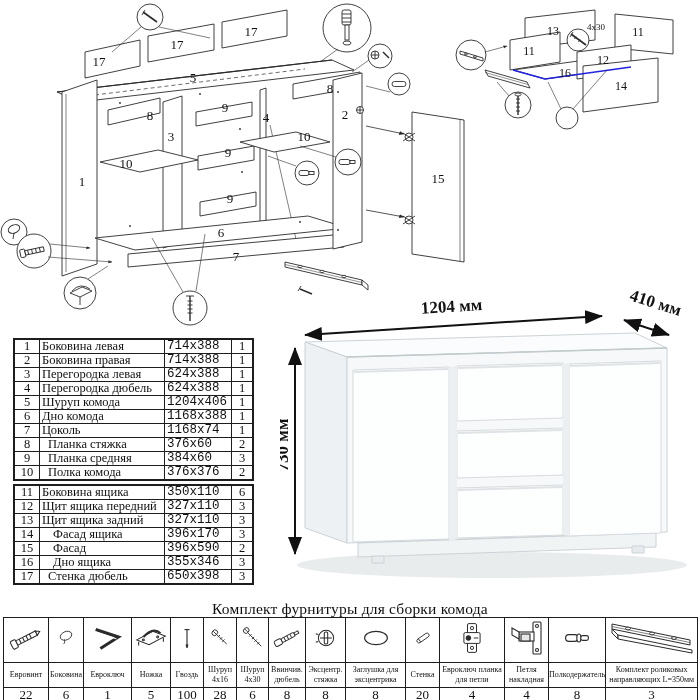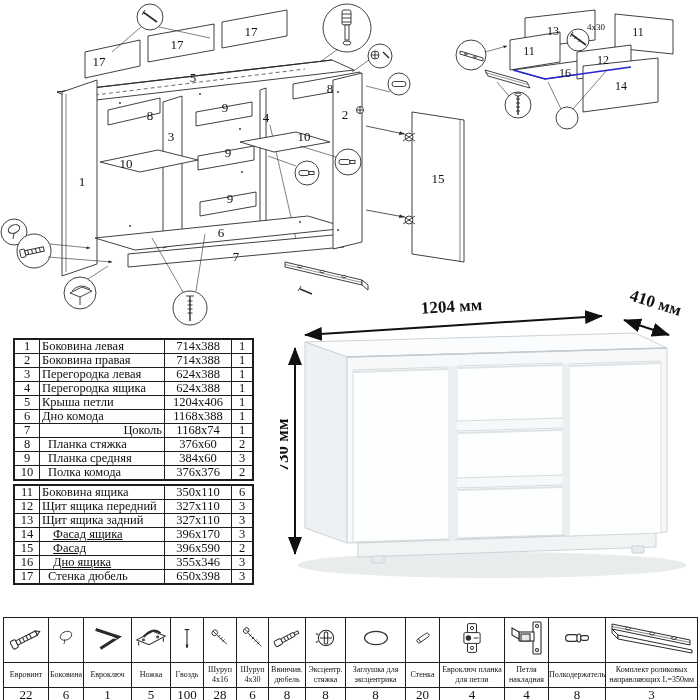--- a/index.html
+++ b/index.html
@@ -9,25 +9,25 @@
   svg text{font-family:"Liberation Serif",serif;fill:#111;}
 
   
   .parts{left:13px;top:338px;width:228px;}
   .parts table{border-collapse:collapse;table-layout:fixed;width:226px;border:2px solid #1d1d1d;}
   .parts table + table{margin-top:3px;}
   .parts td{border:1px solid #1d1d1d;height:13px;padding:0 2px;font-size:12.5px;line-height:13px;
             white-space:nowrap;overflow:hidden;}
   .c-num{text-align:center;width:20px;}
   .c-name{text-align:left;width:120px;}
-  .c-size{text-align:center;width:62px;}
+  .c-size{width:62px;font-family:Liberation Mono, monospace;}
   .c-qty{text-align:center;width:16px;}
   .i1{padding-left:8px!important;}
-  .i2{padding-left:13px!important;text-decoration:underline;}
-  .ctr{text-align:right;}
+  .i2{padding-left:13px!important;}
+  .ctr{text-align:left;}
 
   
   .hw-title{left:0;top:600px;width:700px;text-align:center;font-size:15.5px;letter-spacing:.2px;}
   .hw{left:3px;top:617px;}
   .hw table{border-collapse:collapse;table-layout:fixed;border:1.5px solid #1d1d1d;}
   .hw td{border:1px solid #1d1d1d;padding:0;text-align:center;vertical-align:middle;}
   .hw .ic{height:40px;}
   .hw .nm{height:24px;font-size:8px;line-height:1.2;white-space:pre-line;}
   .hw .qt{height:14px;font-size:13px;line-height:14px;}
 </style>
@@ -308,27 +308,27 @@
             <td class="c-qty">1</td>
           </tr>
       <tr>
             <td class="c-num">3</td>
             <td class="c-name">Перегородка левая</td>
             <td class="c-size">624x388</td>
             <td class="c-qty">1</td>
           </tr>
       <tr>
             <td class="c-num">4</td>
-            <td class="c-name">Перегородка ящика</td>
+            <td class="c-name">Перегородка дюбель</td>
             <td class="c-size">624x388</td>
             <td class="c-qty">1</td>
           </tr>
       <tr>
             <td class="c-num">5</td>
-            <td class="c-name">Крыша петли</td>
+            <td class="c-name">Шуруп комода</td>
             <td class="c-size">1204x406</td>
             <td class="c-qty">1</td>
           </tr>
       <tr>
             <td class="c-num">6</td>
             <td class="c-name">Дно комода</td>
             <td class="c-size">1168x388</td>
             <td class="c-qty">1</td>
           </tr>
       <tr>
@@ -453,20 +453,21 @@
       <line x1="15" y1="166" x2="15" y2="63" marker-end="url(#dah)"></line>
       <line x1="15" y1="166" x2="15" y2="269" marker-end="url(#dah)"></line>
     </g>
     <g font-family="Liberation Sans,sans-serif" font-weight="bold" font-size="17" text-anchor="middle">
       <text transform="translate(172,27) rotate(-3.5)">1204 мм</text>
       <text transform="translate(374,23) rotate(17.5)">410 мм</text>
       <text transform="translate(8,160) rotate(-90)">730 мм</text>
     </g>
   </svg>
 
+  <div class="abs hw-title">Комплект фурнитуры для сборки комода</div>
 
   <div class="abs hw">
     <table>
       <colgroup>
         <col style="width:45px">
           <col style="width:35px">
           <col style="width:48px">
           <col style="width:39px">
         <col style="width:33px">
           <col style="width:33px">

